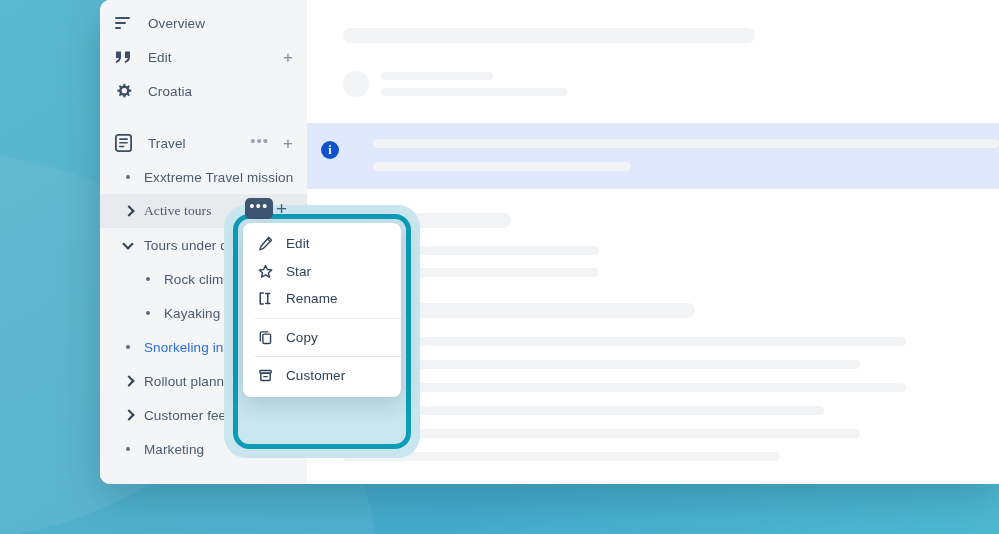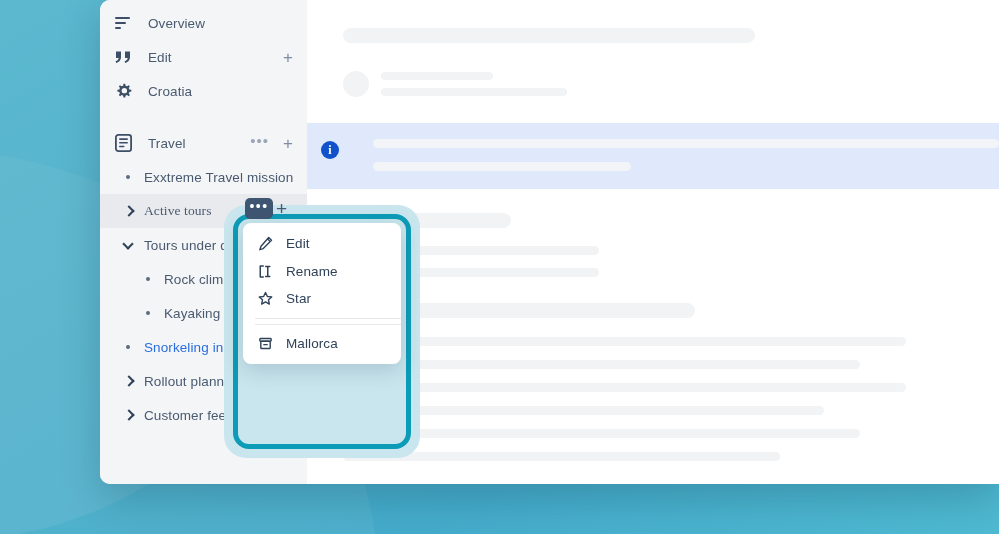--- a/index.html
+++ b/index.html
@@ -406,20 +406,24 @@
       </div>
 
       <div class="tree-row lvl1">
         <span class="marker">
             <i class="chev right"></i>
           </span>
         <span class="txt">Customer feedback</span>
       </div>
 
 
+      <div class="tree-row lvl1">
+        <span class="bullet"></span>
+        <span class="txt">Marketing</span>
+      </div>
 
     </div>
 
     <div id="main">
 
       <div class="row-pad">
         <div class="sk tall" style="width:412px"></div>
       </div>
 
       <div id="avatar-block">
@@ -479,49 +483,58 @@
           <path d="M11.4 1.6 L14.4 4.6 L5.6 13.4 L2 14.6 L3.2 11 Z" fill="none" stroke="#2f4258" stroke-width="1.5" stroke-linejoin="round"></path>
           <path d="M10 3 L13 6" stroke="#2f4258" stroke-width="1.5"></path>
         </svg>
       </span>
       <span class="mlbl">Edit</span>
     </div>
 
     <div class="menu-item">
       <span class="mico">
         <svg width="15" height="15" viewBox="0 0 16 16">
+          <path d="M8 1.6 L10 5.8 L14.6 6.3 L11.2 9.4 L12.1 14 L8 11.7 L3.9 14 L4.8 9.4 L1.4 6.3 L6 5.8 Z" fill="none" stroke="#2f4258" stroke-width="1.5" stroke-linejoin="round"></path>
+        </svg>
+      </span>
+      <span class="mlbl">Star</span>
+    </div>
+
+    <div class="menu-item">
+      <span class="mico">
+        <svg width="15" height="15" viewBox="0 0 16 16">
           <path d="M5.6 2.2 H2.4 V13.8 H5.6" fill="none" stroke="#2f4258" stroke-width="1.6" stroke-linecap="round" stroke-linejoin="round"></path>
           <path d="M8.2 2.6 H12.6 M8.2 13.4 H12.6 M10.4 2.6 V13.4" fill="none" stroke="#2f4258" stroke-width="1.6" stroke-linecap="round"></path>
         </svg>
       </span>
       <span class="mlbl">Rename</span>
     </div>
 
+
+    <div class="menu-sep"></div>
+
     <div class="menu-item">
       <span class="mico">
         <svg width="15" height="15" viewBox="0 0 16 16">
-          <path d="M8 1.6 L10 5.8 L14.6 6.3 L11.2 9.4 L12.1 14 L8 11.7 L3.9 14 L4.8 9.4 L1.4 6.3 L6 5.8 Z" fill="none" stroke="#2f4258" stroke-width="1.5" stroke-linejoin="round"></path>
+          <rect x="5.2" y="4.4" width="8.2" height="10" rx="1.4" fill="none" stroke="#2f4258" stroke-width="1.5"></rect>
+          <path d="M10.6 2 H3.9 A1.4 1.4 0 0 0 2.5 3.4 V11.6" fill="none" stroke="#2f4258" stroke-width="1.5" stroke-linecap="round"></path>
         </svg>
       </span>
-      <span class="mlbl">Star</span>
-    </div>
-
-
-    <div class="menu-sep"></div>
-
+      <span class="mlbl">Copy</span>
+    </div>
 
 
     <div class="menu-sep"></div>
 
     <div class="menu-item">
       <span class="mico">
         <svg width="15" height="15" viewBox="0 0 16 16">
           <rect x="2" y="2.6" width="12" height="3" rx="0.8" fill="none" stroke="#2f4258" stroke-width="1.5"></rect>
           <rect x="3" y="5.6" width="10" height="7.8" rx="1" fill="none" stroke="#2f4258" stroke-width="1.5"></rect>
           <path d="M6.2 9.2 H9.8" stroke="#2f4258" stroke-width="1.5" stroke-linecap="round"></path>
         </svg>
       </span>
-      <span class="mlbl">Mallorca</span>
+      <span class="mlbl">Customer</span>
     </div>
 
   </div>
 
 </div>
 
 </body></html>

